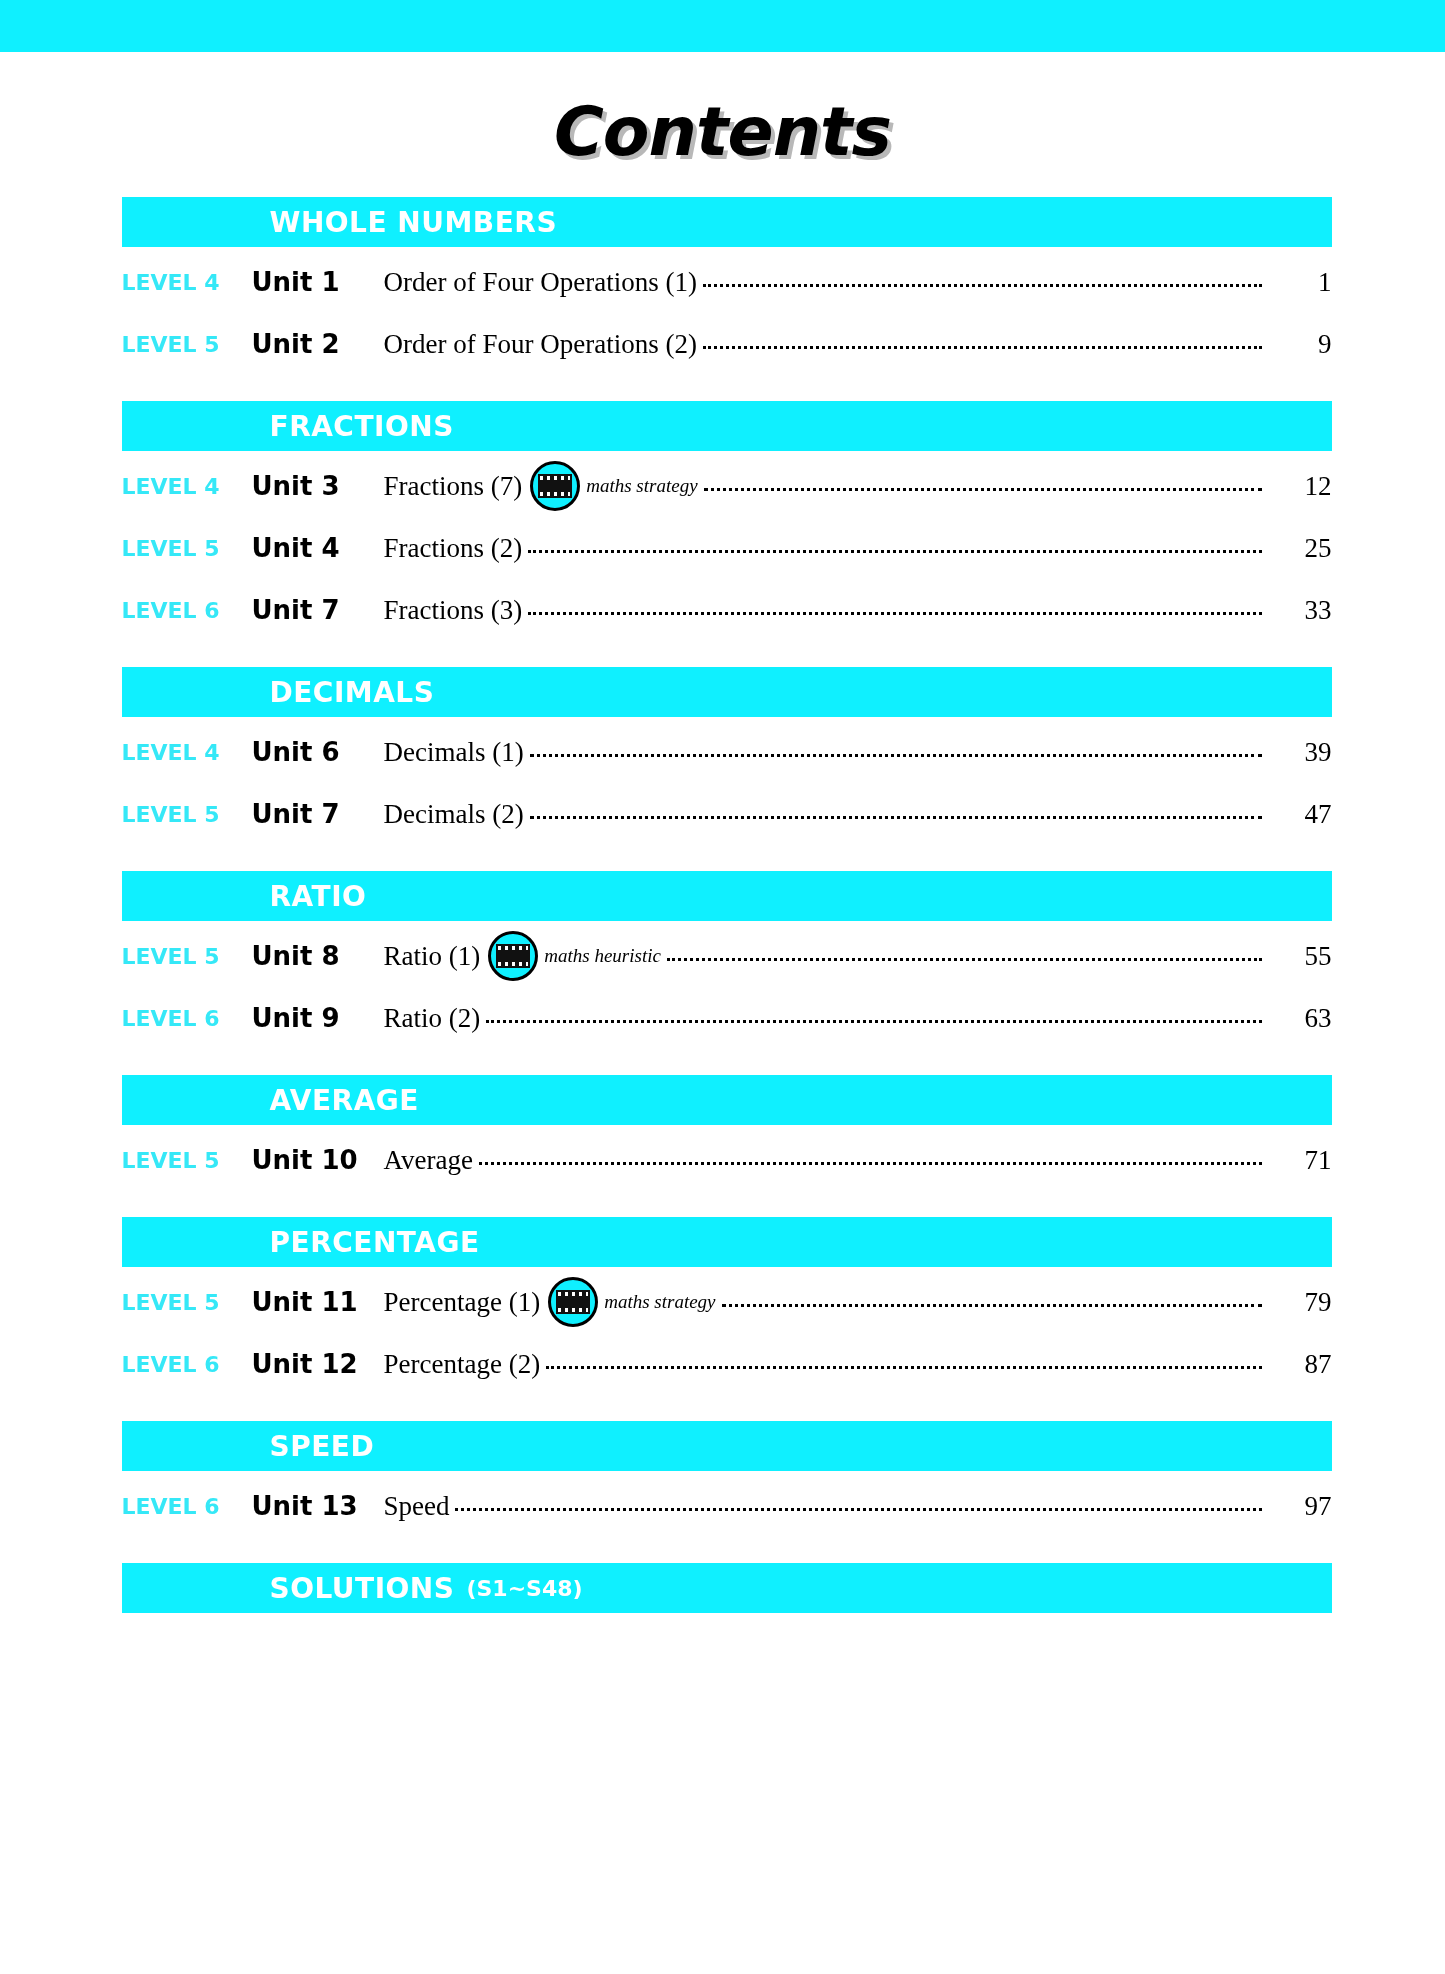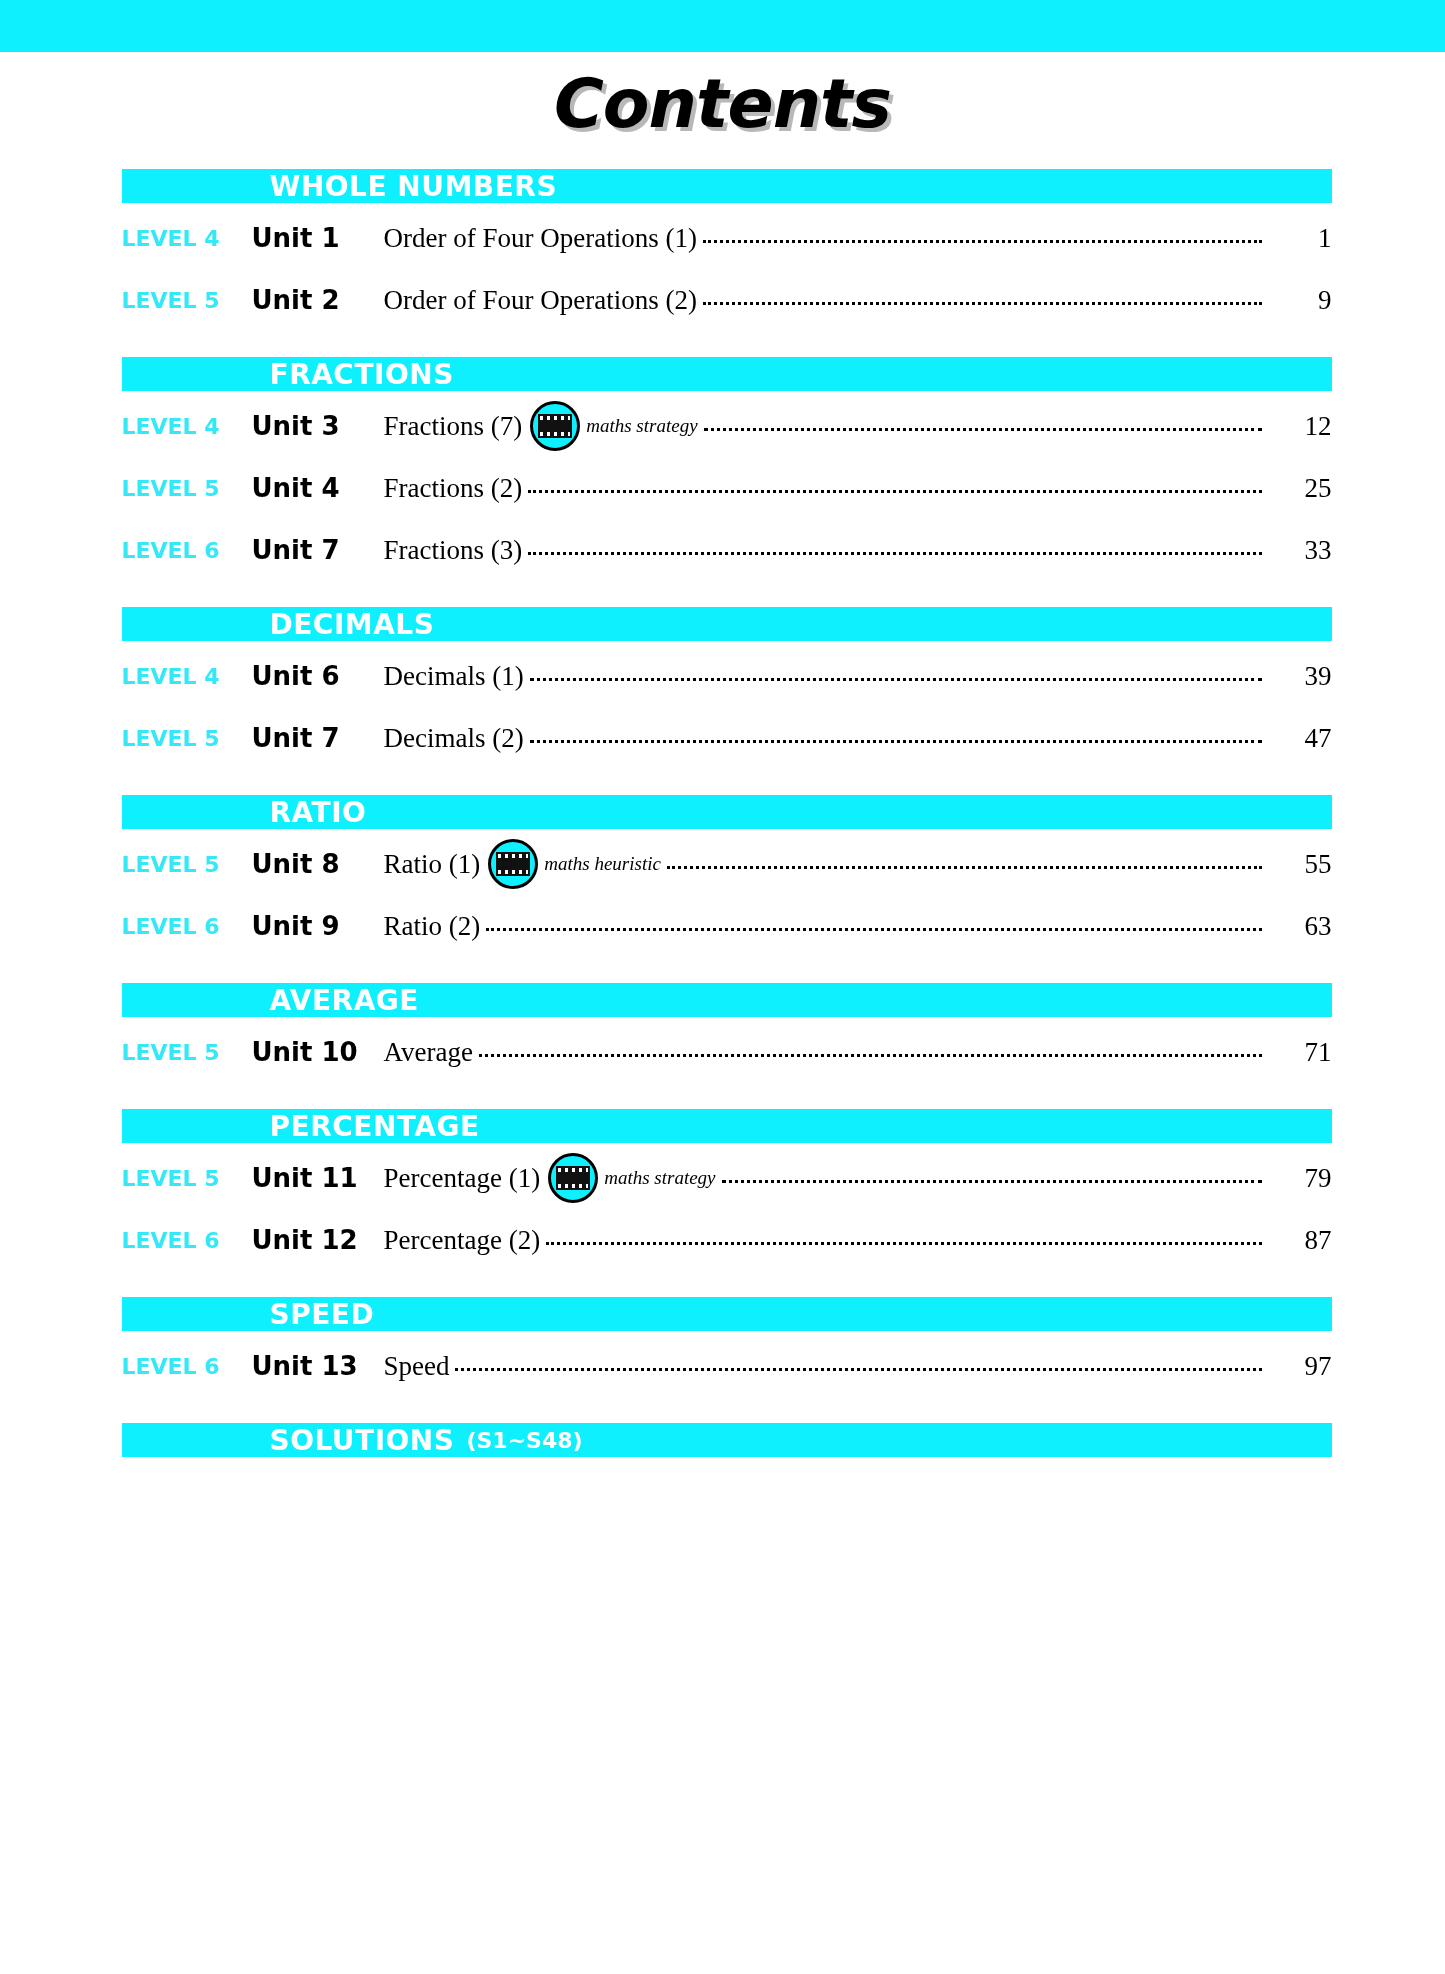--- a/index.html
+++ b/index.html
@@ -16,42 +16,42 @@
   }
   .top-band {
     position: absolute;
     top: 0; left: 0;
     width: 1445px;
     height: 52px;
     background: #0ff0ff;
   }
   .page {
     position: absolute;
-    top: 40px; left: 0;
+    top: 68px; left: 0;
     width: 1445px;
   }
   .title {
     text-align: center;
     font-family: "DejaVu Sans", sans-serif;
     font-weight: bold;
     font-style: italic;
     font-size: 68px;
     letter-spacing: -1px;
     color: #000;
     margin: 24px 0 10px 0;
     text-shadow: 4px 4px 0 #b8b8b8;
   }
   .toc {
     width: 1210px;
     margin: 0 auto;
     padding-left: 8px;
   }
   .section-bar {
     background: #0ff0ff;
-    height: 34px;
+    height: 50px;
     display: flex;
     align-items: center;
     margin-top: 26px;
     margin-bottom: 4px;
   }
   .section-bar .sec-title {
     font-family: "DejaVu Sans", sans-serif;
     font-weight: bold;
     font-size: 28px;
     color: #ffffff;

